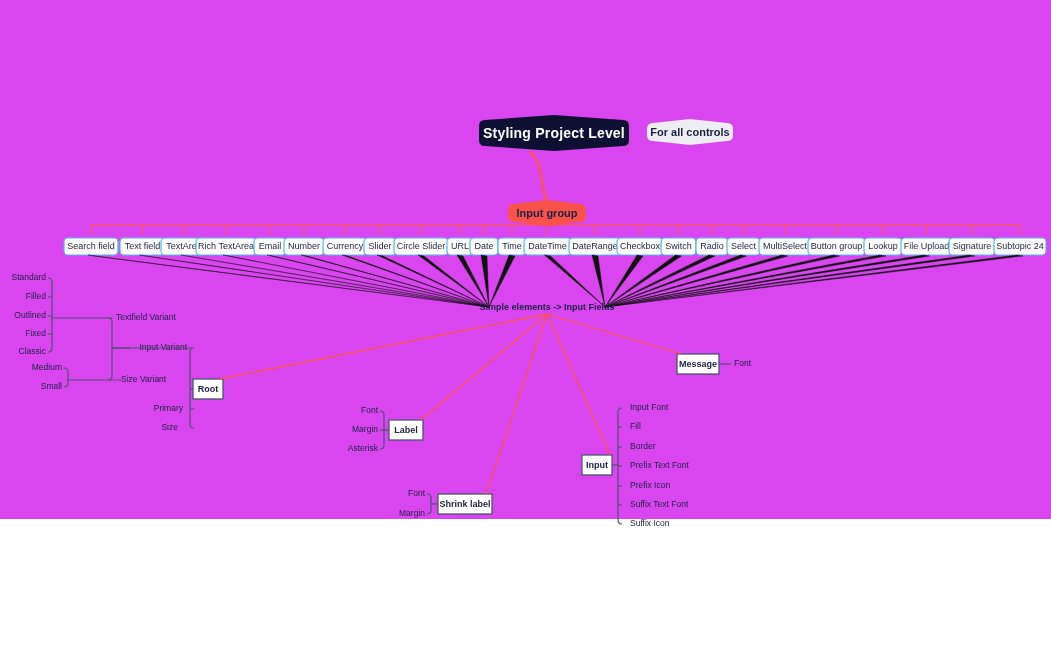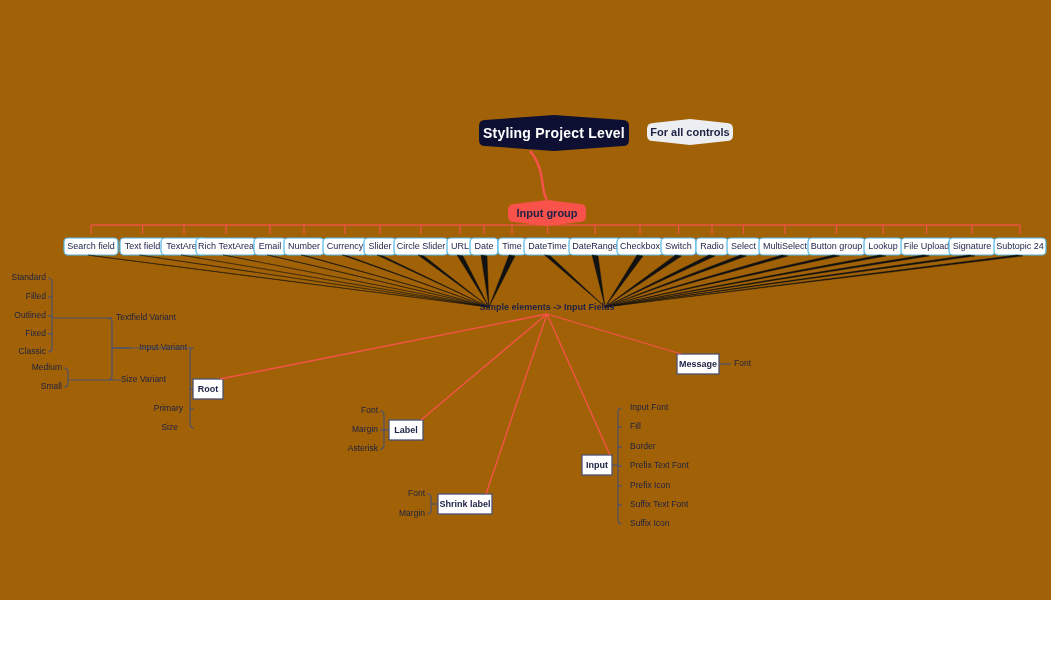--- a/index.html
+++ b/index.html
@@ -1,18 +1,18 @@
 <!DOCTYPE html>
 <html><head>
 <meta charset="utf-8">
 <style>
   html,body{margin:0;padding:0;background:#ffffff;}
   body{width:1051px;height:650px;overflow:hidden;
        font-family:"Liberation Sans","DejaVu Sans",sans-serif;}
-  #stage{position:relative;width:1051px;height:600px;background:#a16207;}
+  #stage{position:relative;width:1051px;height:519px;background:#d946ef;}
   svg{position:absolute;left:0;top:0;width:1051px;height:650px;}
   .hexLabel{font-size:14px;font-weight:bold;letter-spacing:.2px;}
   .pillLabel{font-size:11px;font-weight:bold;fill:#1d2144;}
   .chipLabel{font-size:9px;fill:#1d2144;}
   .hubLabel{font-size:9px;font-weight:bold;fill:#1d2144;}
   .boxLabel{font-size:9px;font-weight:bold;fill:#1d2144;}
   .leafLabel{font-size:8.5px;fill:#1d2144;}
 </style>
 </head>
 <body>

